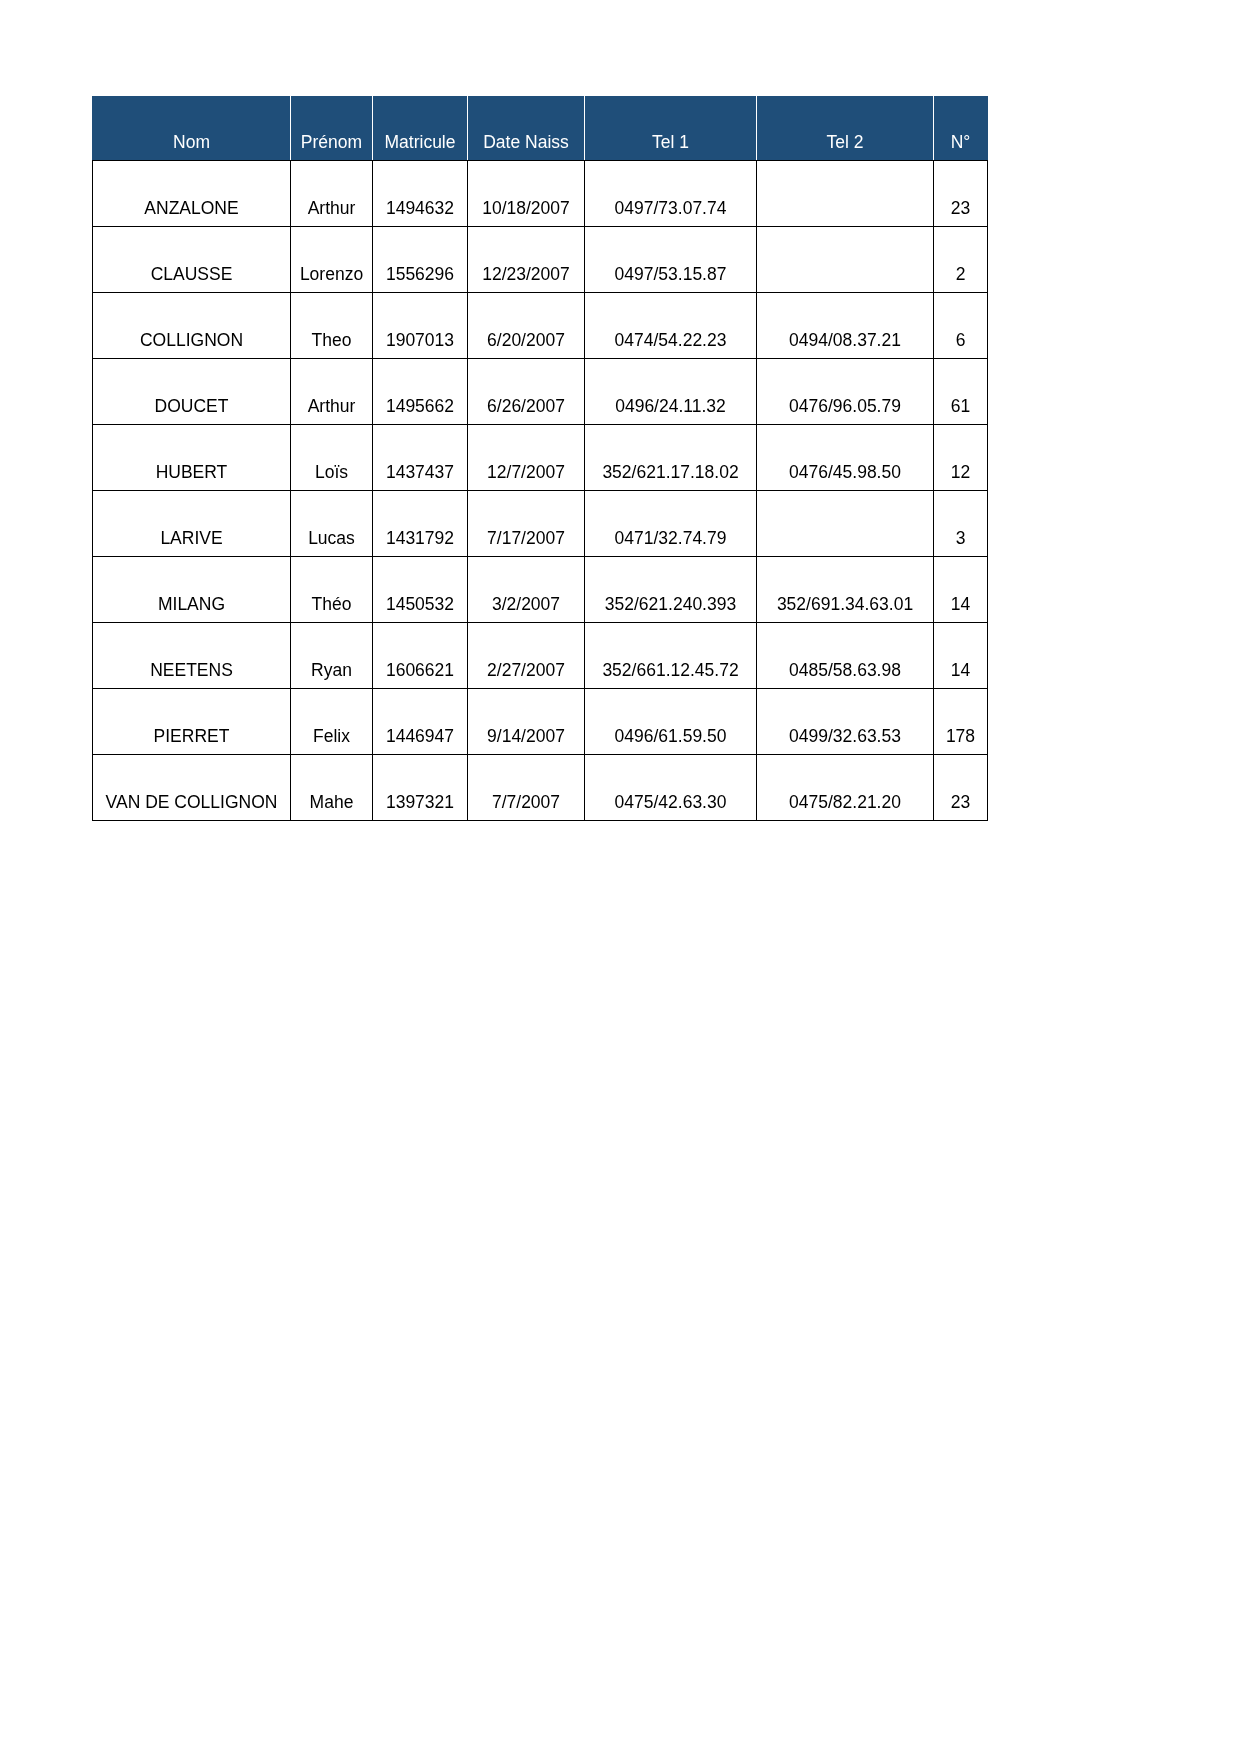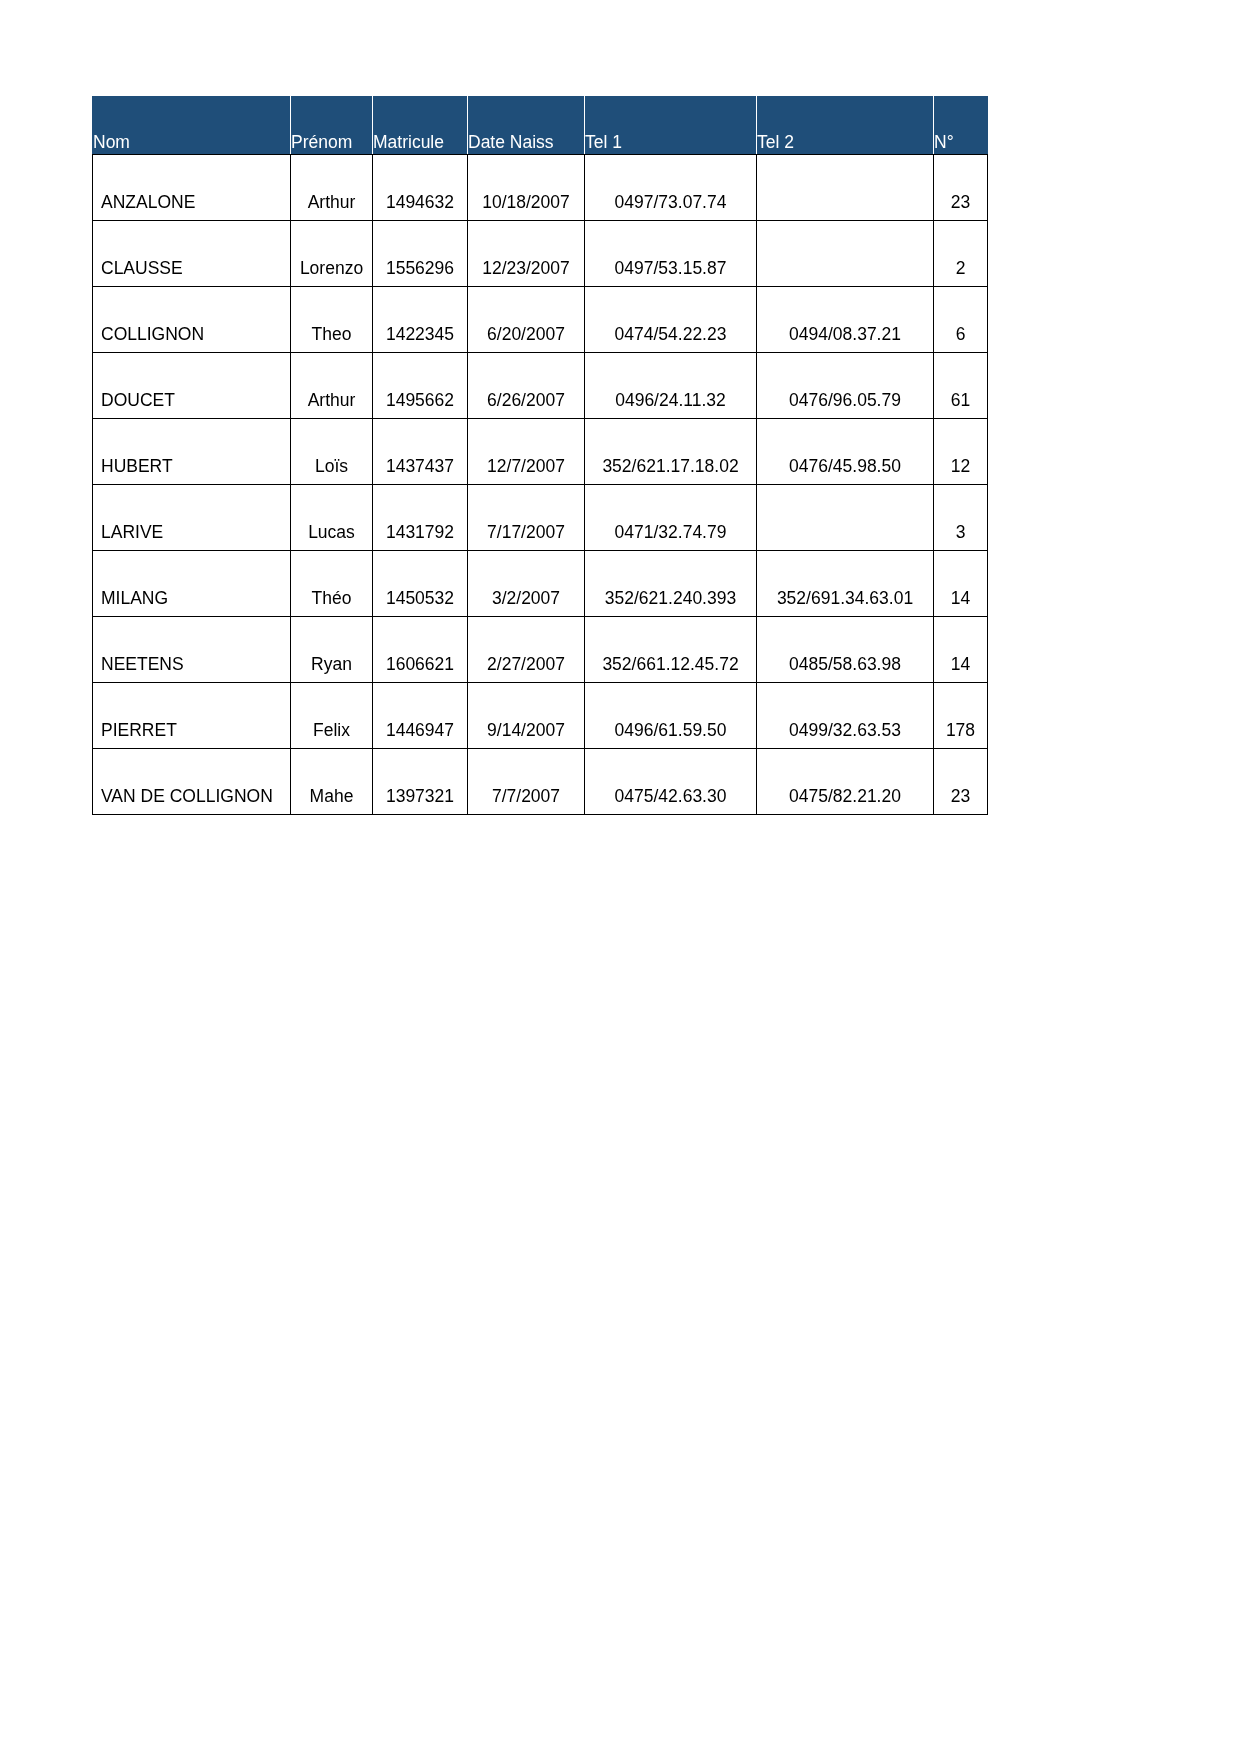--- a/index.html
+++ b/index.html
@@ -35,43 +35,43 @@
   table.grid col.c-tel2      { width: 177px; }
   table.grid col.c-num       { width:  54px; }
 
   table.grid thead th {
     background: #1F4E79;
     color: #ffffff;
     font-weight: normal;
     font-size: 17.5px;
     height: 56px;
     vertical-align: bottom;
-    padding: 0 0 1px 0;
-    text-align: left;
+    padding: 0 0 7px 0;
+    text-align: center;
     border: 1px solid #1F4E79;
     border-bottom: 1px solid #000000;
     border-right: 1px solid #ffffff;
   }
   table.grid thead th:last-child {
     border-right: 1px solid #1F4E79;
   }
   table.grid thead th.h-nom { border-left: 1px solid #1F4E79; }
 
   table.grid tbody td {
     height: 58px;
     vertical-align: bottom;
     padding: 0 8px 7px 8px;
     border: 1px solid #000000;
     text-align: center;
     white-space: nowrap;
     background: #ffffff;
     overflow: hidden;
   }
   table.grid tbody td.cell-nom {
-    text-align: left;
+    text-align: center;
   }
 </style>
 </head>
 <body>
 
 <div id="sheet">
   <table class="grid">
     <colgroup>
       <col class="c-nom">
       <col class="c-prenom">
@@ -107,21 +107,21 @@
           <td class="cell-prenom">Lorenzo</td>
           <td class="cell-matricule">1556296</td>
           <td class="cell-date">12/23/2007</td>
           <td class="cell-tel1">0497/53.15.87</td>
           <td class="cell-tel2"></td>
           <td class="cell-num">2</td>
         </tr>
         <tr>
           <td class="cell-nom">COLLIGNON</td>
           <td class="cell-prenom">Theo</td>
-          <td class="cell-matricule">1422345</td>
+          <td class="cell-matricule">1907013</td>
           <td class="cell-date">6/20/2007</td>
           <td class="cell-tel1">0474/54.22.23</td>
           <td class="cell-tel2">0494/08.37.21</td>
           <td class="cell-num">6</td>
         </tr>
         <tr>
           <td class="cell-nom">DOUCET</td>
           <td class="cell-prenom">Arthur</td>
           <td class="cell-matricule">1495662</td>
           <td class="cell-date">6/26/2007</td>

